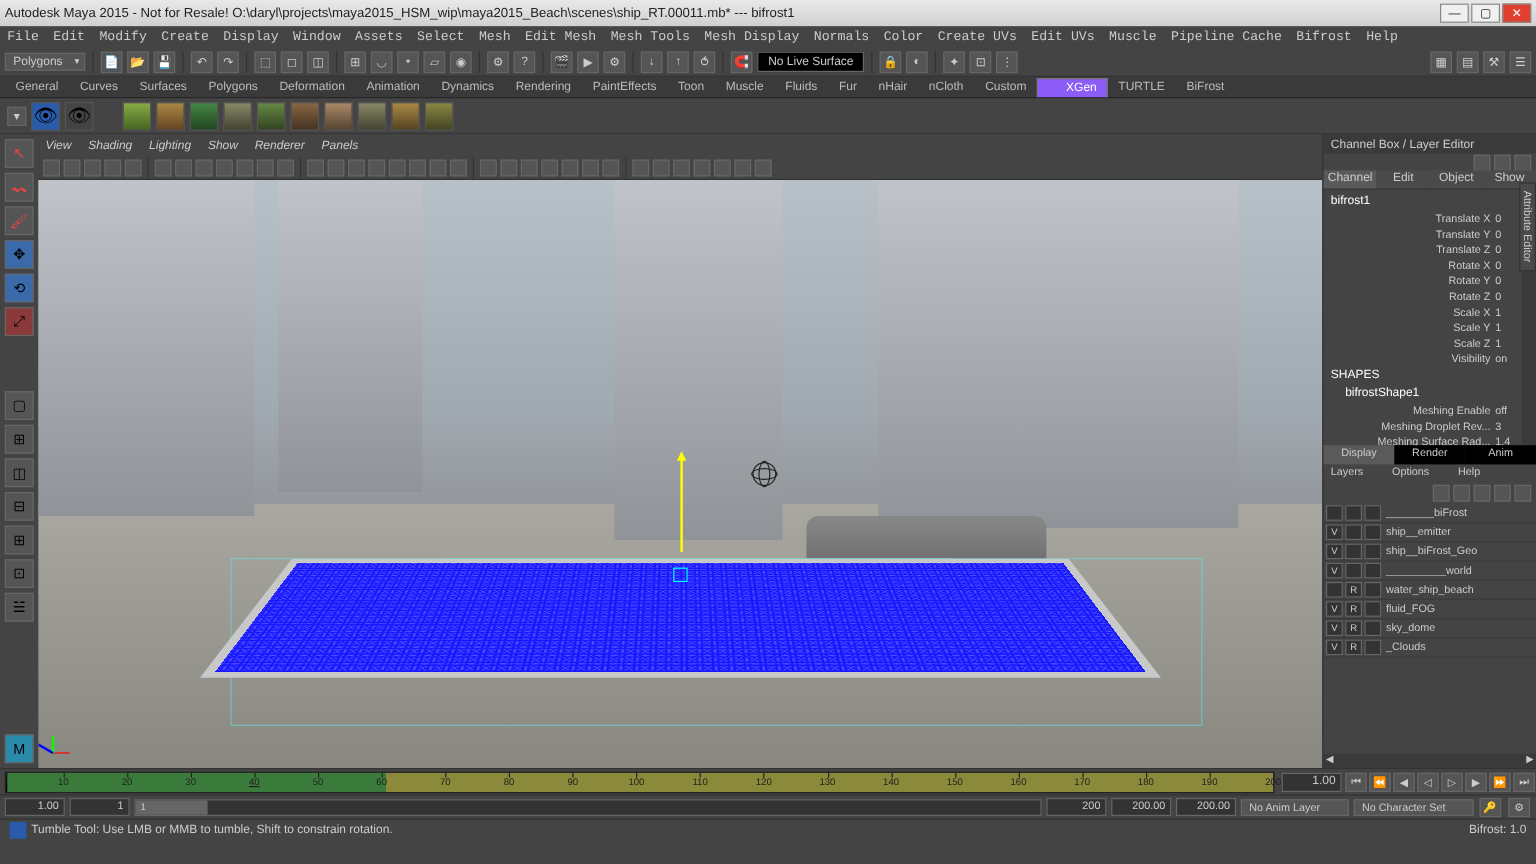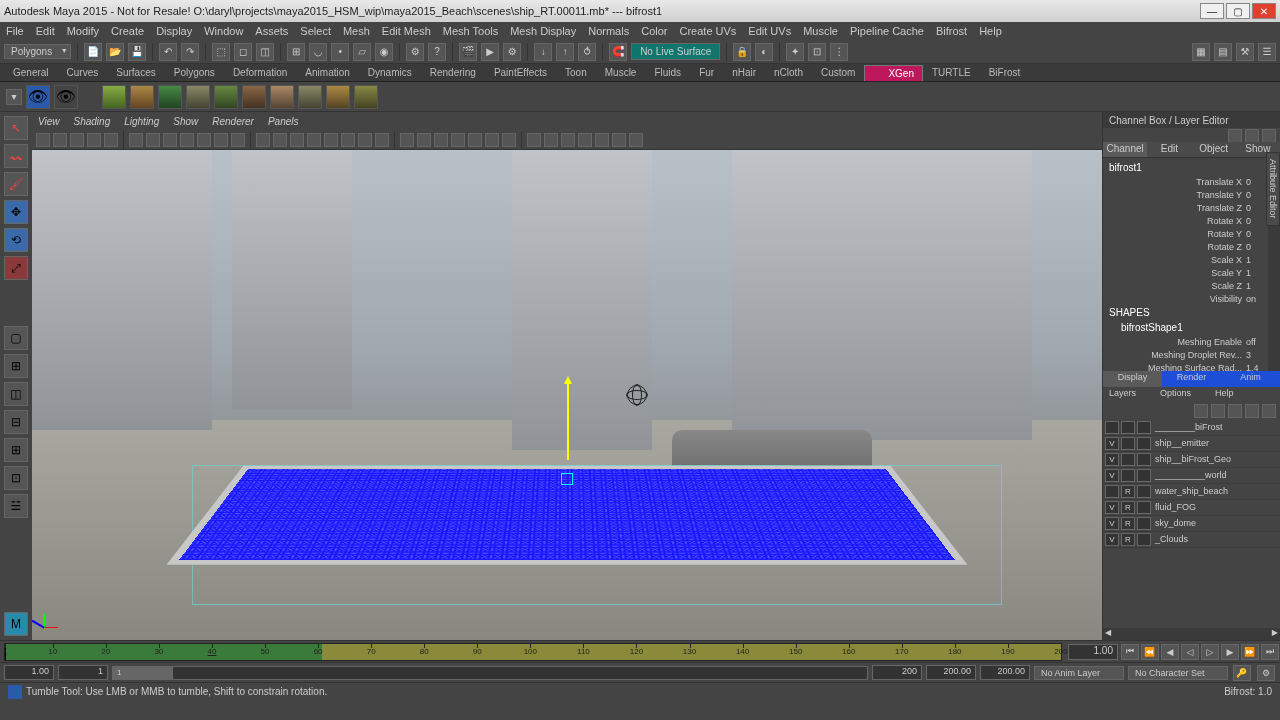--- a/index.html
+++ b/index.html
@@ -7,35 +7,35 @@
 
 
 .titlebar { height: 22px; background: linear-gradient(#e8e8e8,#d0d0d0); display: flex; align-items: center; padding: 0 4px; font-size: 11px; color: #222; }
 .titlebar .title { flex: 1; white-space: nowrap; overflow: hidden; }
 .winbtns { display: flex; gap: 2px; }
 .winbtn { width: 24px; height: 16px; border: 1px solid #888; font-size: 10px; display: flex; align-items: center; justify-content: center; cursor: pointer; }
 .winbtn.min { background: #f0f0f0; } .winbtn.max { background: #f0f0f0; } .winbtn.close { background: #e04030; color: #fff; }
 
 
 .menubar { height: 18px; background: #444; display: flex; align-items: center; padding: 0 6px; gap: 12px; font-size: 11px; color: #ccc; }
-.menubar span { cursor: pointer; }
+.menubar span { cursor: pointer; font-family: Liberation Mono, monospace; }
 
 
 .toolbar { height: 24px; background: #444; display: flex; align-items: center; padding: 0 4px; gap: 4px; border-bottom: 1px solid #333; }
 .dropdown { background: #555; color: #ccc; font-size: 10px; padding: 1px 18px 1px 6px; border: 1px solid #666; position: relative; }
 .dropdown::after { content: "▾"; position: absolute; right: 4px; top: 1px; font-size: 8px; }
 .tbtn { width: 18px; height: 18px; background: #555; border: 1px solid #666; display: flex; align-items: center; justify-content: center; font-size: 10px; color: #ccc; cursor: pointer; }
 .tsep { width: 1px; height: 18px; background: #333; margin: 0 2px; }
 .toolbar-right { margin-left: auto; display: flex; gap: 4px; }
-.livesurface { background: #0f766e; color: #ccc; font-size: 10px; padding: 2px 8px; border: 1px solid #666; }
+.livesurface { background: #000000; color: #ccc; font-size: 10px; padding: 2px 8px; border: 1px solid #666; }
 
 
 .shelftabs { height: 18px; background: #3a3a3a; display: flex; align-items: flex-end; padding: 0 4px; font-size: 10px; color: #bbb; border-bottom: 1px solid #222; }
 .shelftab { padding: 2px 8px; cursor: pointer; border: 1px solid transparent; }
-.shelftab.active { background: #be185d; color: #fff; border: 1px solid #777; border-bottom: none; padding-left: 23px; }
+.shelftab.active { background: #8b5cf6; color: #fff; border: 1px solid #777; border-bottom: none; padding-left: 23px; }
 
 
 .shelf { height: 30px; background: #444; display: flex; align-items: center; padding: 0 6px; gap: 4px; border-bottom: 1px solid #333; }
 .shelficon { width: 24px; height: 24px; border: 1px solid #555; cursor: pointer; display:flex;align-items:center;justify-content:center; }
 
 
 .main { display: flex; height: 528px; }
 .lefttools { width: 32px; background: #444; display: flex; flex-direction: column; align-items: center; padding: 4px 0; gap: 4px; }
 .ltool { width: 24px; height: 24px; background: #555; border: 1px solid #666; cursor: pointer; display:flex;align-items:center;justify-content:center;font-size:12px; }
 .ltoolsep { height: 10px; }
@@ -71,21 +71,21 @@
 .rp-tabs { height: 16px; display: flex; border-bottom: 1px solid #333; }
 .rp-tab { flex: 1; text-align: center; padding: 1px 0; cursor: pointer; background: #4a4a4a; }
 .rp-tab.active { background: #5a5a5a; }
 .rp-body { flex: 1; overflow: hidden; padding: 2px; position:relative; }
 .nodename { color: #fff; padding: 2px 4px; }
 .attr-row { display: flex; padding: 0 4px; height: 13px; align-items: center; }
 .attr-row .alabel { flex: 1; text-align: right; padding-right: 4px; font-size: 9px; }
 .attr-row .aval { width: 28px; font-size: 9px; }
 .section { color: #fff; padding: 2px 4px; font-size: 10px; }
 .layer-tabs { height: 16px; display: flex; }
-.layer-tab { flex: 1; text-align: center; padding: 1px 0; cursor: pointer; background: #1d4ed8; font-size:9px; }
+.layer-tab { flex: 1; text-align: center; padding: 1px 0; cursor: pointer; background: #000000; font-size:9px; }
 .layer-tab.active { background: #5a5a5a; }
 .layer-menu { height: 15px; display: flex; gap: 24px; padding: 1px 6px; font-size: 9px; }
 .layer-icons { height: 18px; display: flex; justify-content: flex-end; gap: 3px; padding: 2px 4px; }
 .licon { width: 14px; height: 14px; background: #555; border: 1px solid #666; cursor: pointer; }
 .layer-row { display: flex; align-items: center; height: 16px; padding: 0 2px; gap: 2px; border-bottom:1px solid #3a3a3a; }
 .lbox { width: 14px; height: 13px; background: #333; border: 1px solid #666; display:flex;align-items:center;justify-content:center;font-size:8px;color:#ccc; }
 .lname { flex: 1; padding-left: 2px; font-size: 9px; overflow:hidden; white-space:nowrap; }
 .scrollbar-v { position:absolute; right:0; top:0; bottom:0; width:12px; background:#3a3a3a; }
 .scrollbar-v .thumb { position:absolute; left:1px; right:1px; top:4px; height:60px; background:#666; }
 .vtab { position:absolute; right:0; width:14px; background:#4a4a4a; writing-mode:vertical-rl; text-align:center; font-size:9px; padding:6px 1px; border:1px solid #333; cursor:pointer; }

